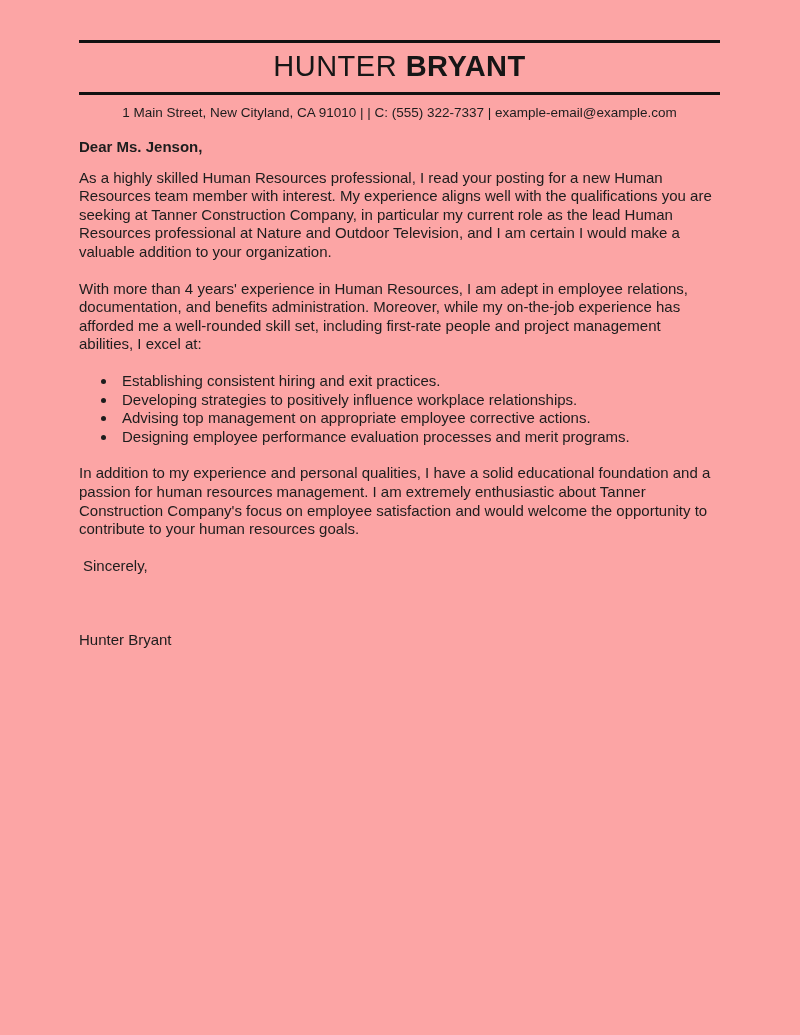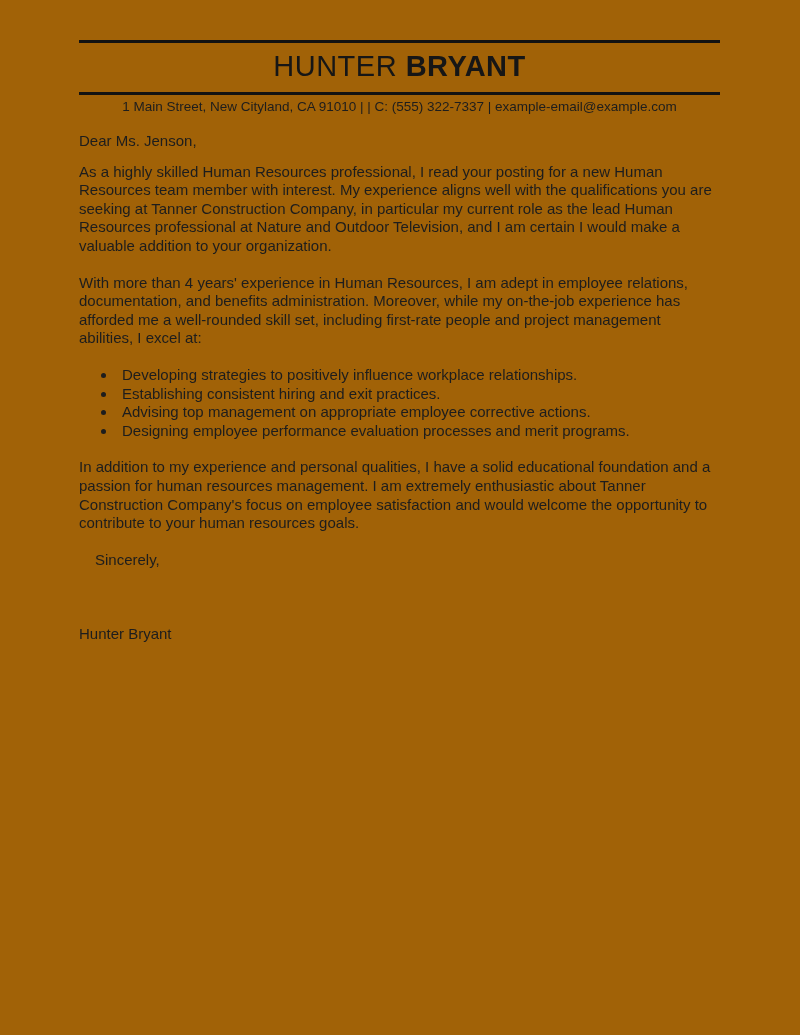--- a/index.html
+++ b/index.html
@@ -4,21 +4,21 @@
 <style>
   * { margin: 0; padding: 0; box-sizing: border-box; }
 
   html, body {
     background: #ffffff;
   }
 
   .page {
     width: 800px;
     height: 1035px;
-    background: #a16207;
+    background: #fca5a5;
     font-family: "Liberation Sans", "DejaVu Sans", sans-serif;
     color: #1d1d1d;
     overflow: hidden;
   }
 
   .inner {
     padding: 40px 80px 0 79px;
   }
 
   
@@ -35,33 +35,34 @@
     padding: 7px 0 9px 0;
     color: #161616;
     white-space: nowrap;
   }
   .name-first { font-weight: normal; }
   .name-last  { font-weight: bold; }
 
   .contact-line {
     text-align: center;
     font-size: 13.5px;
-    padding: 4px 0 12px 0;
+    padding: 10px 0 12px 0;
     color: #1d1d1d;
     white-space: nowrap;
   }
 
   
   .body-text {
     font-size: 15px;
     line-height: 18.6px;
   }
 
   .salutation {
     margin: 6px 0 12px 0;
+    font-weight: bold;
   }
 
   .para {
     margin: 0 8px 18px 0;
   }
 
   ul.bullet-list {
     list-style: none;
     margin: 16px 0 18px 0;
   }
@@ -81,21 +82,21 @@
     height: 5px;
     border-radius: 50%;
     background: #1d1d1d;
   }
 
   .thanks {
     margin: 18px 0 9px 0;
   }
 
   .signoff {
-    margin: 0 0 56px 16px;
+    margin: 0 0 56px 4px;
   }
 
   .signature {
     margin: 0;
   }
 </style>
 </head>
 <body>
 
 <div class="page">
@@ -112,22 +113,22 @@
     </div>
 
     <div class="body-text">
       <p class="salutation">Dear Ms. Jenson,</p>
 
       <p class="para">As a highly skilled Human Resources professional, I read your posting for a new Human Resources team member with interest. My experience aligns well with the qualifications you are seeking at Tanner Construction Company, in particular my current role as the lead Human Resources professional at Nature and Outdoor Television, and I am certain I would make a valuable addition to your organization.</p>
 
       <p class="para">With more than 4 years' experience in Human Resources, I am adept in employee relations, documentation, and benefits administration. Moreover, while my on-the-job experience has afforded me a well-rounded skill set, including first-rate people and project management abilities, I excel at:</p>
 
       <ul class="bullet-list">
+        <li>Establishing consistent hiring and exit practices.</li>
         <li>Developing strategies to positively influence workplace relationships.</li>
-        <li>Establishing consistent hiring and exit practices.</li>
         <li>Advising top management on appropriate employee corrective actions.</li>
         <li>Designing employee performance evaluation processes and merit programs.</li>
       </ul>
 
       <p class="para">In addition to my experience and personal qualities, I have a solid educational foundation and a passion for human resources management. I am extremely enthusiastic about Tanner Construction Company's focus on employee satisfaction and would welcome the opportunity to contribute to your human resources goals.</p>
 
 
 
       <p class="signoff">Sincerely,</p>
 

